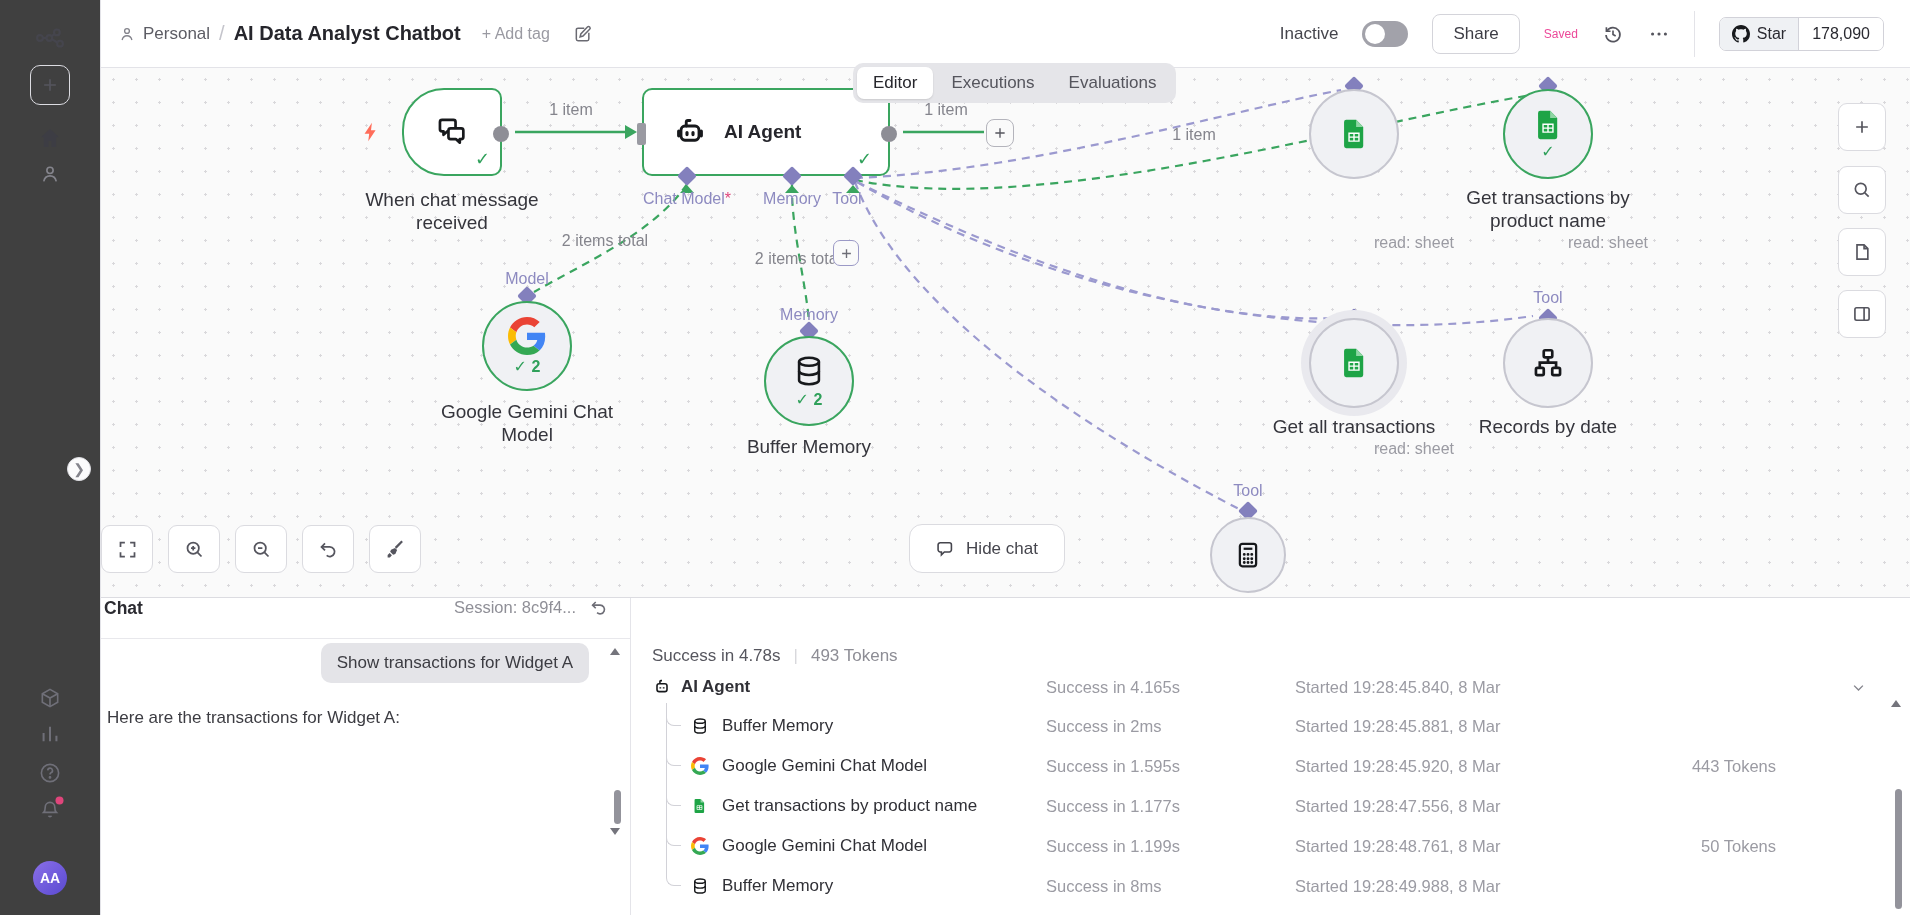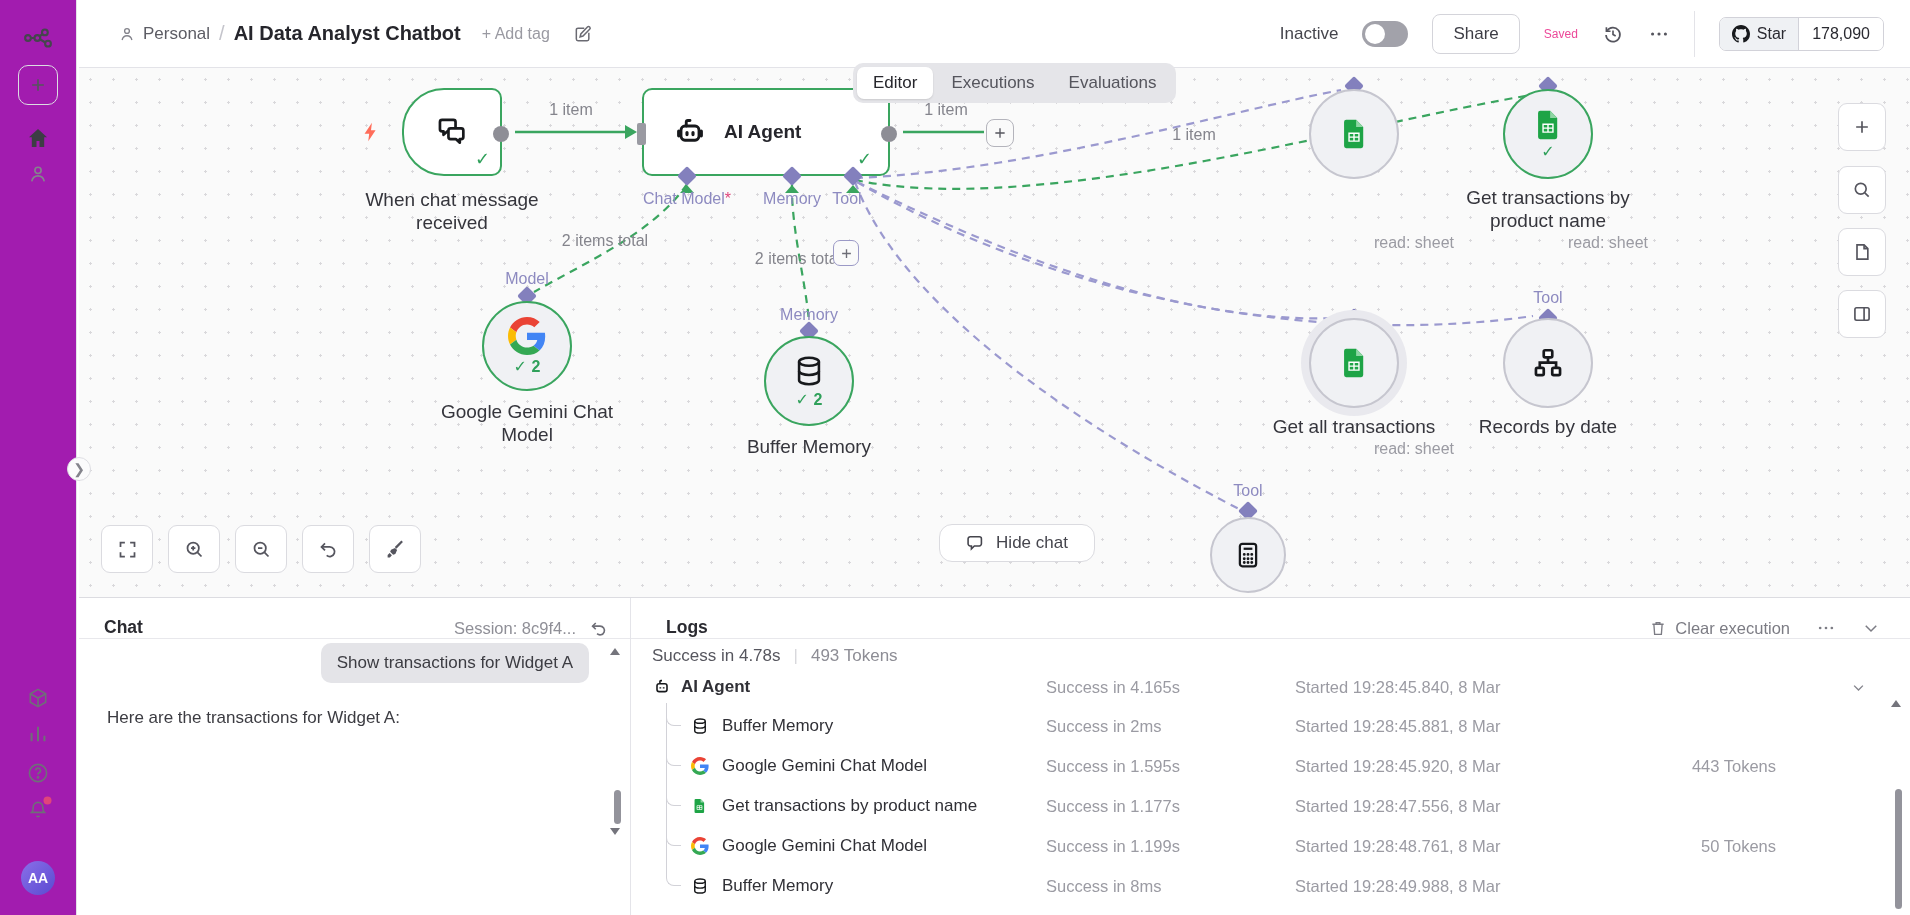--- a/index.html
+++ b/index.html
@@ -1,21 +1,21 @@
 <!DOCTYPE html>
 <html><head>
 <meta charset="utf-8">
 <style>
   * { margin:0; padding:0; box-sizing:border-box; }
   html,body { width:1910px; height:915px; overflow:hidden; background:#fff;
     font-family:"Liberation Sans","DejaVu Sans",sans-serif; color:#2e2e35; }
   .abs { position:absolute; }
 
   
-  .sidebar { position:absolute; left:0; top:0; width:77px; height:915px; background:#a21caf;
+  .sidebar { position:absolute; left:0; top:0; width:101px; height:915px; background:#404040;
     border-right:1px solid #e3e3e8; z-index:40; }
   .side-ic { position:absolute; left:50%; transform:translate(-50%,-50%); display:flex;
     align-items:center; justify-content:center; color:#61616a; cursor:pointer; }
   .side-plus { width:40px; height:40px; border:1px solid #dcdce2; border-radius:10px; color:#55555e; }
   .avatar { width:34px; height:34px; border-radius:50%; background:linear-gradient(135deg,#8a6fe8,#5a4ad1);
     color:#fff; font-size:14px; font-weight:700; display:flex; align-items:center; justify-content:center; }
   .bell-dot { position:absolute; right:-2px; top:-2px; width:8px; height:8px; border-radius:50%; background:#e0457b; }
 
   
   .header { position:absolute; left:79px; top:0; right:0; height:68px; background:#fff;
@@ -77,28 +77,28 @@
   .circle-node.ring { box-shadow:0 0 0 8px #e9e9ee; }
   .runs { color:#2fa05a; font-size:16px; font-weight:700; margin-top:2px; }
 
   .mini-plus { position:absolute; width:26px; height:26px; border:1.5px solid #9b99c6; border-radius:7px;
     background:#fafafa; color:#6d6d76; display:flex; align-items:center; justify-content:center; cursor:pointer; }
   .big-plus { position:absolute; left:907px; top:51px; width:28px; height:28px; border:1.5px solid #b4b4bc; border-radius:8px;
     background:#fafafa; color:#55555e; display:flex; align-items:center; justify-content:center; cursor:pointer; }
 
   .cv-btn { position:absolute; width:52px; height:48px; background:#fff; border:1px solid #dbdbe0; border-radius:9px;
     display:flex; align-items:center; justify-content:center; color:#55555e; cursor:pointer; }
-  .hide-chat { position:absolute; left:860px; top:456px; width:156px; height:38px; background:#fff; border:1px solid #dbdbe0;
+  .hide-chat { position:absolute; left:830px; top:456px; width:156px; height:49px; background:#fff; border:1px solid #dbdbe0;
     border-radius:13px; display:flex; align-items:center; justify-content:center; gap:10px; color:#45454d; font-size:17px; cursor:pointer; }
 
   
   .bottom { position:absolute; left:79px; top:597px; right:0; height:318px; background:#fff;
     border-top:1px solid #dcdce1; display:flex; z-index:20; }
   .chat-panel { position:relative; width:552px; border-right:1px solid #e4e4e9; }
-  .panel-head { height:41px; border-bottom:1px solid #e8e8ec; display:flex; align-items:flex-end; }
+  .panel-head { height:41px; border-bottom:1px solid #e8e8ec; display:flex; align-items:flex-start; }
   .panel-title { font-size:17.5px; font-weight:700; color:#2b2b31; }
   .session { color:#8f8f97; font-size:16.5px; }
   .bubble { position:absolute; right:41px; top:45px; background:#e4e4e8; color:#3c3c42; font-size:17px;
     padding:10px 16px; border-radius:10px; max-width:330px; }
   .bot-text { position:absolute; left:28px; color:#3c3c42; font-size:17px; line-height:23px; width:432px; }
   .chat-input { position:absolute; left:17px; top:246px; width:518px; height:48px; border:1px solid #d8d8de;
     border-radius:9px; background:#fff; display:flex; align-items:center; }
   .chat-input input { border:none; outline:none; flex:1; font-size:17px; color:#3c3c42;
     font-family:inherit; background:transparent; }
   .chat-input input::placeholder { color:#9d9da6; }
@@ -462,39 +462,20 @@
       </span>
     </div>
     <div class="tri-up" style="position:absolute;right:10px;top:50px"></div>
     <div class="bubble">Show transactions for Widget A</div>
     <div class="bot-text" style="top:108px">Here are the transactions for Widget A:</div>
     <div class="thumb" style="right:9px;top:192px;height:34px"></div>
     <div class="tri-dn" style="position:absolute;right:10px;top:230px"></div>
   </div>
 
   <div class="logs-panel">
-    <div class="panel-head" style="padding-left:35px">
-      <span class="panel-title">Logs</span>
-      <div class="logs-head-right">
-        <span class="clear-exec">
-          <svg class="ic" width="18" height="18" viewBox="0 0 24 24" fill="none" stroke="#7c7c84" stroke-width="1.8">
-              <path d="M4.5 7h15M9.5 7V4.8h5V7M6.5 7l1 13.5h9l1-13.5"></path>
-            </svg>
-          <span>Clear execution</span>
-        </span>
-        <svg class="ic" width="20" height="20" viewBox="0 0 24 24" fill="#7c7c84">
-            <circle cx="5" cy="12" r="1.6"></circle>
-            <circle cx="12" cy="12" r="1.6"></circle>
-            <circle cx="19" cy="12" r="1.6"></circle>
-          </svg>
-        <svg class="ic" width="18" height="18" viewBox="0 0 24 24" fill="none" stroke="#7c7c84" stroke-width="2">
-            <path d="M5 9l7 7 7-7"></path>
-          </svg>
-      </div>
-    </div>
 
     <div class="log-summary">
       <span class="sum-status">Success in 4.78s</span>
       <span class="sum-sep">|</span>
       <span class="sum-tokens">493 Tokens</span>
     </div>
 
     <div class="tree-line" style="top:105px;height:170px"></div>
 
     <div class="log-row" style="top:69px">

